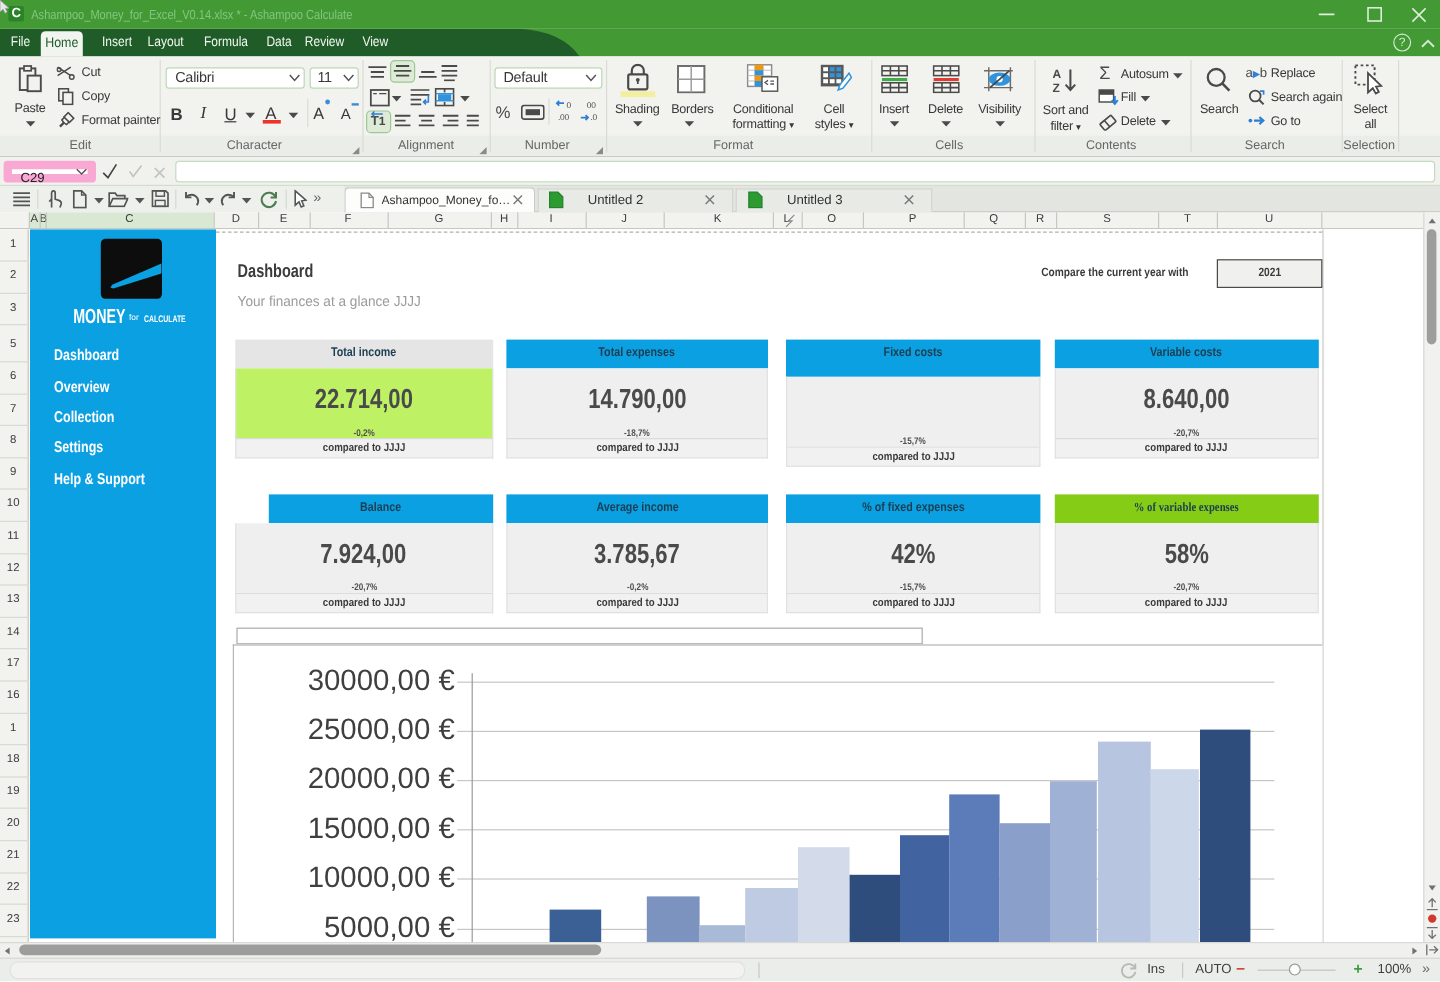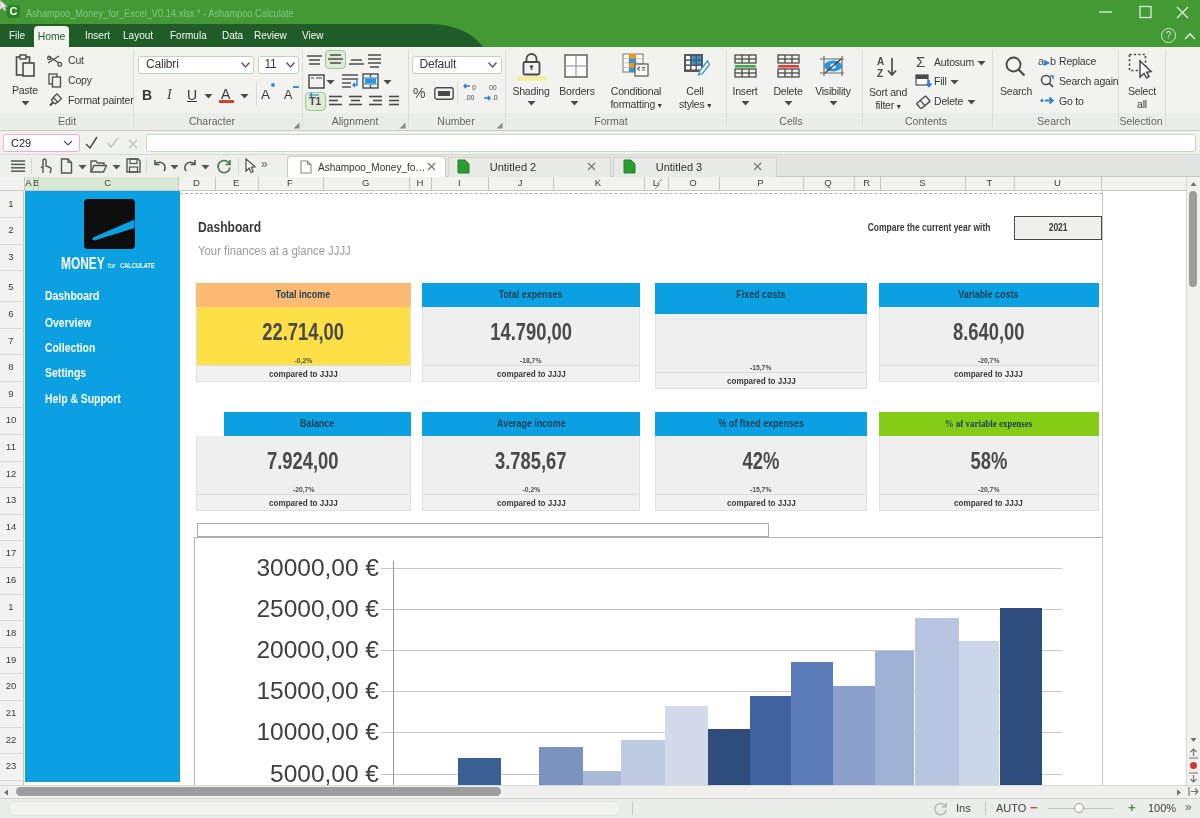--- a/index.html
+++ b/index.html
@@ -392,21 +392,21 @@
       </svg>
 <svg class="ab" style="left:399px;top:122px;" width="7" height="7" viewBox="0 0 7 7">
         <path d="M6.5 0.5 L6.5 6.5 L0.5 6.5 Z" fill="#8a8a8a"></path>
       </svg>
 <svg class="ab" style="left:496px;top:122px;" width="7" height="7" viewBox="0 0 7 7">
         <path d="M6.5 0.5 L6.5 6.5 L0.5 6.5 Z" fill="#8a8a8a"></path>
       </svg>
 </path></div>
 
 <div class="ab" style="left:0;top:131px;width:1200px;height:24px;background:#f1f2ee;border-bottom:1px solid #d7d9d2;"></div>
-<div class="ab" style="left:3px;top:134px;width:77px;height:18px;background:#fff;border:1px solid #f9a8d4;border-radius:3px;font-size:11px;color:#222;line-height:16px;padding-left:7px;">C29</div>
+<div class="ab" style="left:3px;top:134px;width:77px;height:18px;background:#fff;border:7px solid #f9a8d4;border-radius:3px;font-size:11px;color:#222;line-height:16px;padding-left:7px;">C29</div>
 <svg class="ab" style="left:62px;top:139px;" width="12" height="8" viewBox="0 0 12 8">
     <path d="M2 2 L6 6 L10 2" fill="none" stroke="#555" stroke-width="1.2"></path>
   </svg>
 <svg class="ab" style="left:84px;top:135px;" width="16" height="16" viewBox="0 0 16 16">
     <path d="M2 9 L6 13 L13 2" fill="none" stroke="#444" stroke-width="1.4"></path>
   </svg>
 <svg class="ab" style="left:106px;top:137px;" width="14" height="12" viewBox="0 0 14 12">
     <path d="M2 6 L5 10 L12 1" fill="none" stroke="#c0c3bd" stroke-width="1.4"></path>
   </svg>
 <svg class="ab" style="left:127px;top:138px;" width="12" height="12" viewBox="0 0 12 12">
@@ -610,22 +610,22 @@
 <div class="ab nav" style="top:174.5px;">Settings</div>
 <div class="ab nav" style="top:200px;">Help &amp; Support</div>
 </div>
 <div class="ab" style="left:1101.5px;top:0;width:1px;height:594.5px;background:#c9c9c6;"></div>
 <div class="ab" style="left:179.5px;top:2px;width:922px;height:0;border-top:1px dashed #b0b0b0;"></div>
 <div class="ab" style="left:198px;top:27.5px;font-size:15.5px;font-weight:bold;color:#3b3b3b;"><span class="cl" style="transform:scaleX(0.78);">Dashboard</span></div>
 <div class="ab" style="left:198px;top:53.5px;font-size:12px;color:#9b9b9b;"><span class="cl" style="transform:scaleX(0.945);">Your finances at a glance JJJJ</span></div>
 <div class="ab" style="left:790px;top:31.5px;width:200px;text-align:right;font-size:10px;font-weight:bold;color:#3b3b3b;"><span class="cx" style="transform-origin:right center;">Compare the current year with</span></div>
 <div class="ab" style="left:1014px;top:25px;width:88px;height:24.5px;background:#f0f0ef;border:1.5px solid #4a4a4a;text-align:center;font-size:10px;font-weight:bold;color:#3b3b3b;line-height:22px;"><span class="cx">2021</span></div>
 <div class="ab" style="left:195.5px;top:92.5px;width:215.5px;">
-<div style="height:23.5px;background:#fdba74;color:#1c3e52;font-weight:bold;font-size:10.5px;text-align:center;line-height:23.5px;"><span class="cx">Total income</span></div>
-<div style="height:58px;background:#fde047;border:1px solid #e1e1e1;border-top:none;border-bottom:none;position:relative;">
+<div style="height:23.5px;background:#e5e5e5;color:#1c3e52;font-weight:bold;font-size:10.5px;text-align:center;line-height:23.5px;"><span class="cx">Total income</span></div>
+<div style="height:58px;background:#bef264;border:1px solid #e1e1e1;border-top:none;border-bottom:none;position:relative;">
 <div class="ab" style="left:0;top:12px;width:100%;text-align:center;font-size:23px;font-weight:bold;color:#4a4a4a;"><span class="cx" style="transform:scaleX(0.8);">22.714,00</span></div>
 <div class="ab" style="left:0;top:49px;width:100%;text-align:center;font-size:8px;font-weight:bold;color:#4f4f4f;"><span class="cx">-0,2%</span></div>
 </div>
 <div style="height:17px;background:#f1f1f2;border:1px solid #e1e1e1;border-top:1px solid #dcdcdc;text-align:center;font-size:9.5px;font-weight:bold;color:#3a3a3a;line-height:16px;"><span class="cx">compared to JJJJ</span></div>
 </div>
     <div class="ab" style="left:422px;top:92.5px;width:218px;">
 <div style="height:23.5px;background:#0ba0e2;color:#1c3e52;font-weight:bold;font-size:10.5px;text-align:center;line-height:23.5px;"><span class="cx">Total expenses</span></div>
 <div style="height:58px;background:#efeff0;border:1px solid #e1e1e1;border-top:none;border-bottom:none;position:relative;">
 <div class="ab" style="left:0;top:12px;width:100%;text-align:center;font-size:23px;font-weight:bold;color:#4a4a4a;"><span class="cx" style="transform:scaleX(0.8);">14.790,00</span></div>
 <div class="ab" style="left:0;top:49px;width:100%;text-align:center;font-size:8px;font-weight:bold;color:#4f4f4f;"><span class="cx">-18,7%</span></div>

